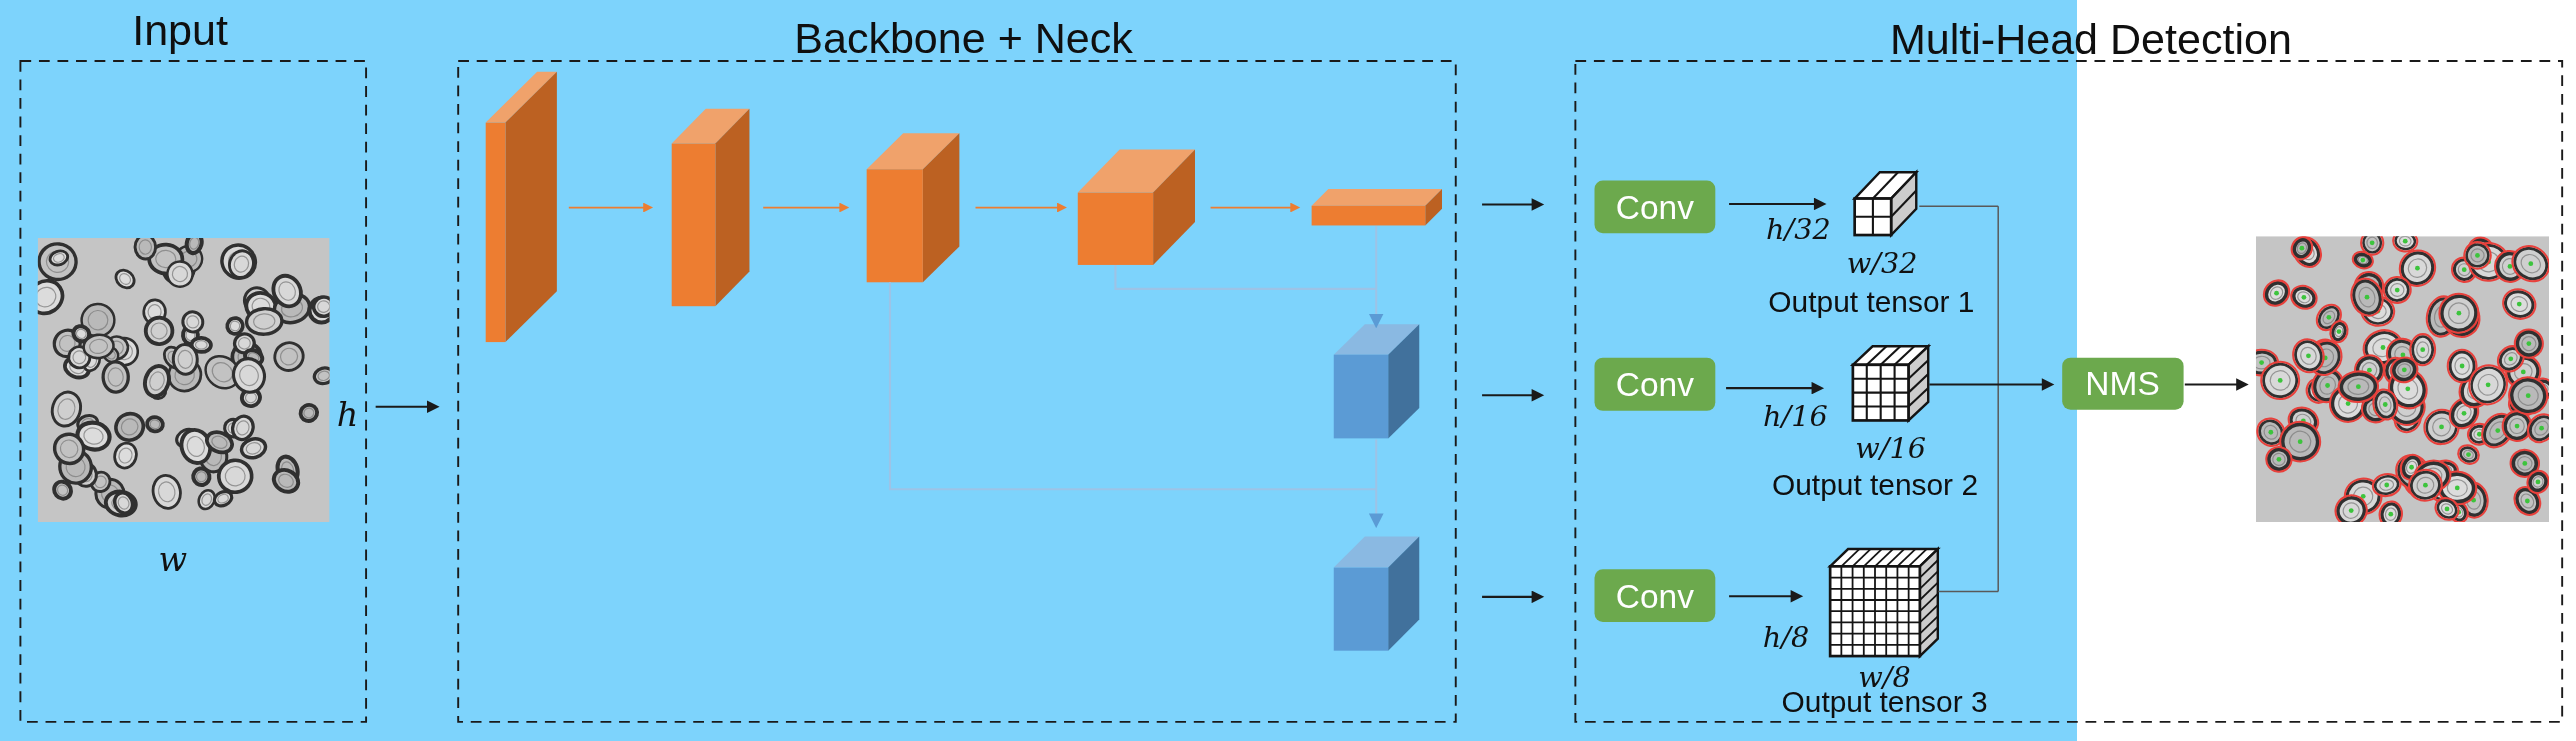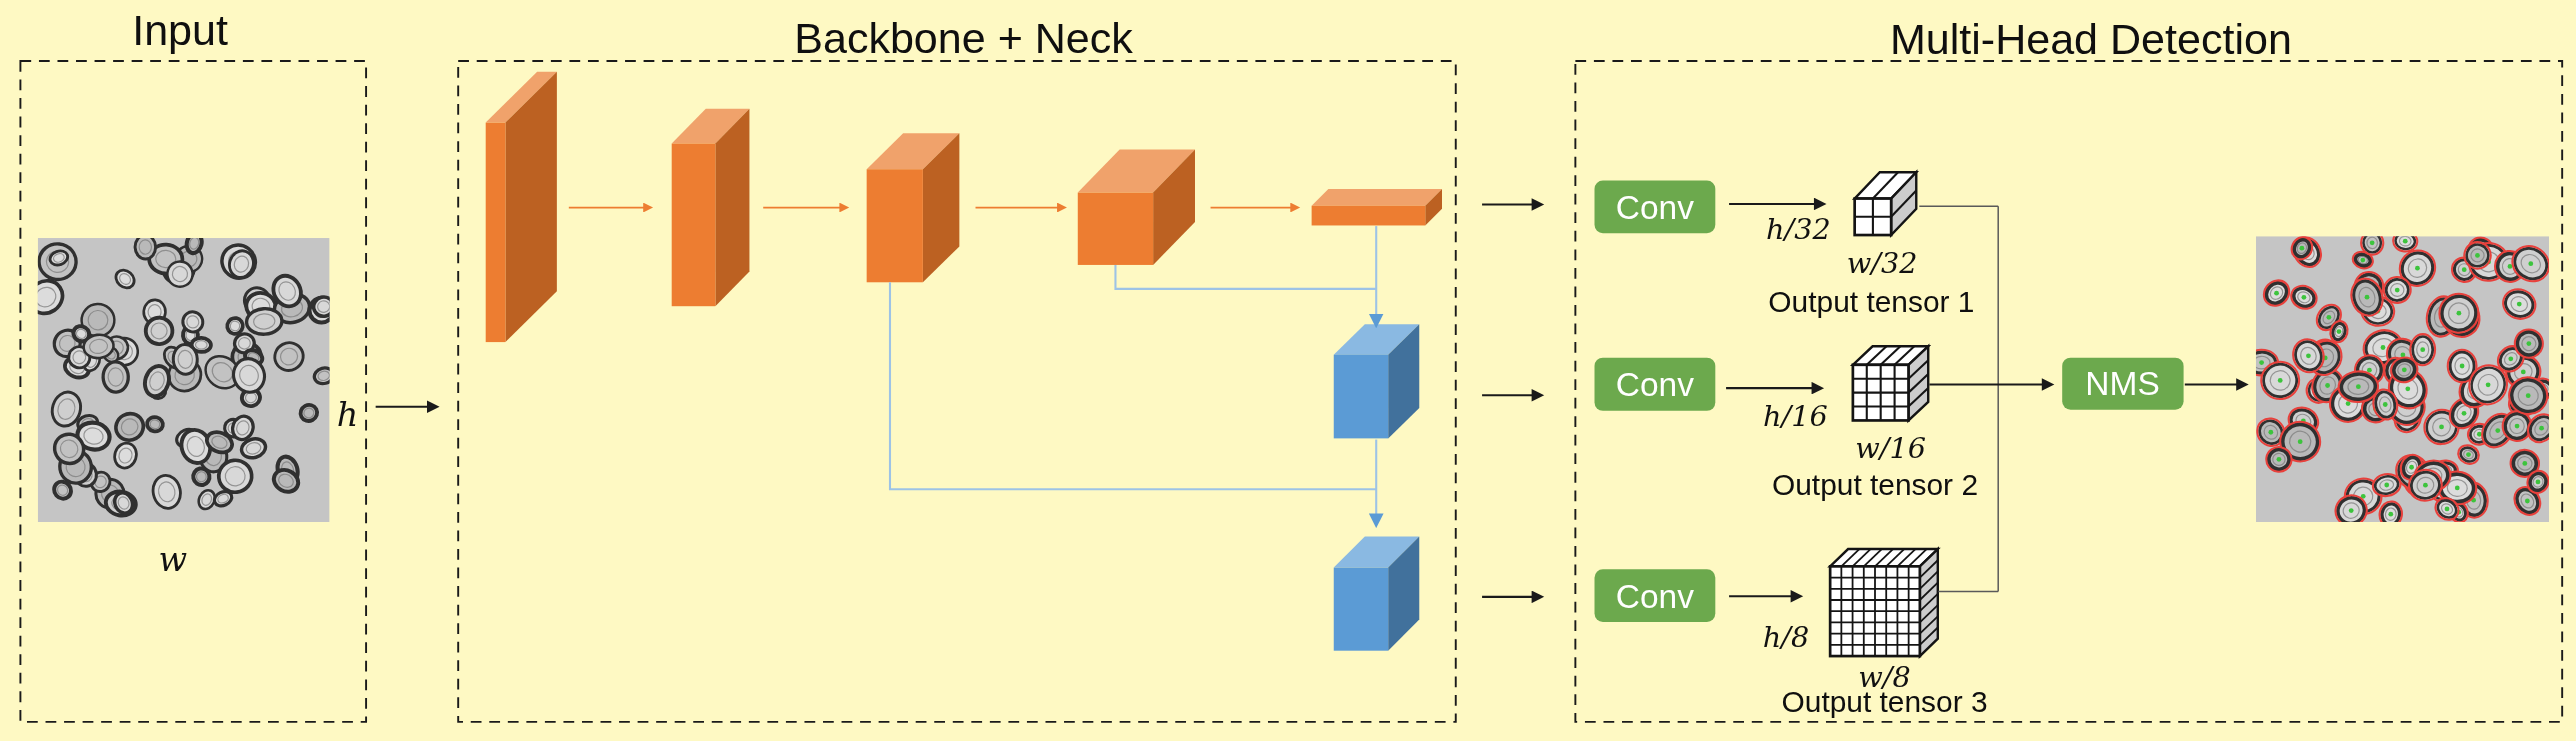--- a/index.html
+++ b/index.html
@@ -1,16 +1,16 @@
 <!DOCTYPE html>
 <html style="--green: #6CA94D; --arrow-black: #1a1a1a; --arrow-orange: #ED7D31; --conn-blue: #9DC3E6; --conn-blue-head: #5B9BD5; --conn-gray: #595959;font-size:9.6px"><head>
 <meta charset="utf-8">
 <style>
   html,body{margin:0;padding:0;background:#ffffff;}
-  .canvas{position:relative;width:2576px;height:741px;background:#fef9c3;
+  .canvas{position:relative;width:2077px;height:741px;background:#7dd3fc;
           font-family:"Liberation Sans", sans-serif;}
   svg{display:block;}
   .dashed{fill:none;stroke:#1a1a1a;stroke-width:3.2;stroke-dasharray:18 13;}
   .t-title{font-size:72px;fill:#0f0f0f;}
   .t-conv{font-size:56px;fill:#ffffff;}
   .t-cap{font-size:50px;fill:#0f0f0f;}
   .t-math{font-family:"DejaVu Serif", serif;font-style:italic;font-size:48px;fill:#111;}
   .t-dim{font-family:"DejaVu Serif", serif;font-style:italic;font-size:56px;fill:#111;}
   .ln-black{stroke:var(--arrow-black,#1a1a1a);stroke-width:3.5;fill:none;}
   .ln-gray{stroke:var(--conn-gray,#595959);stroke-width:2.5;fill:none;}

